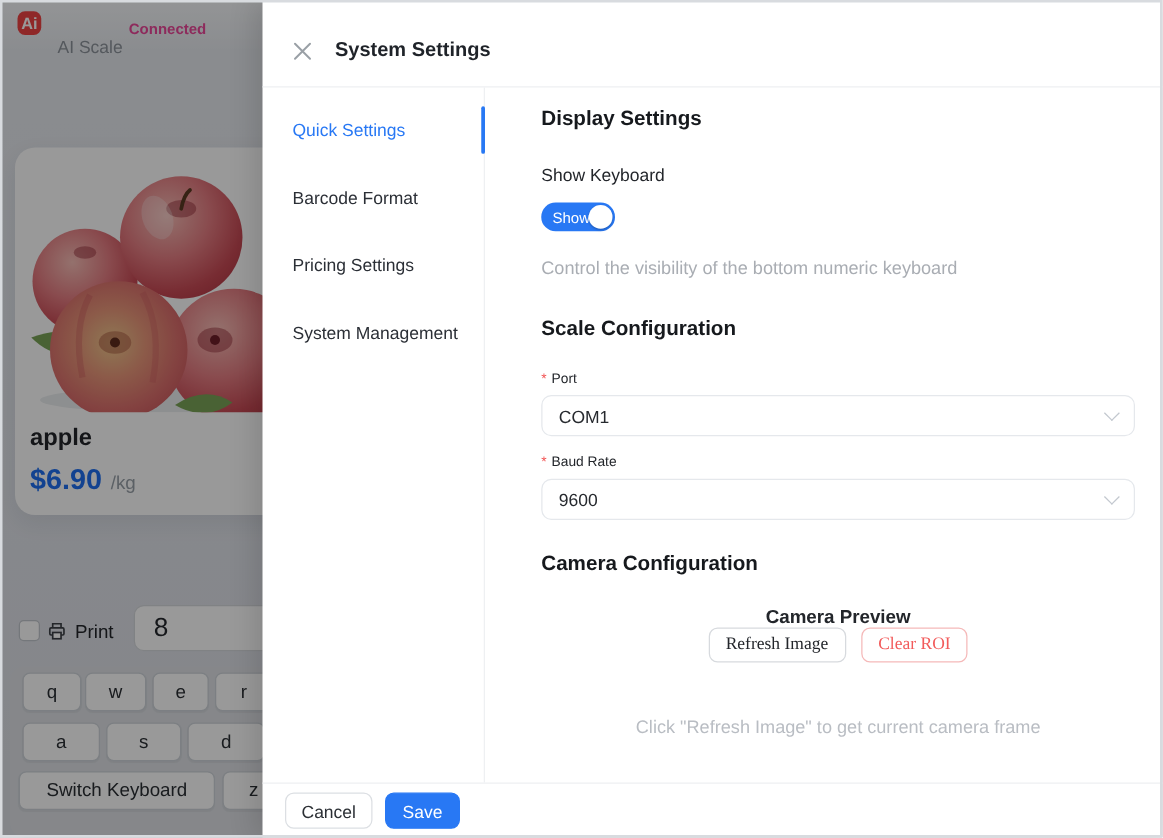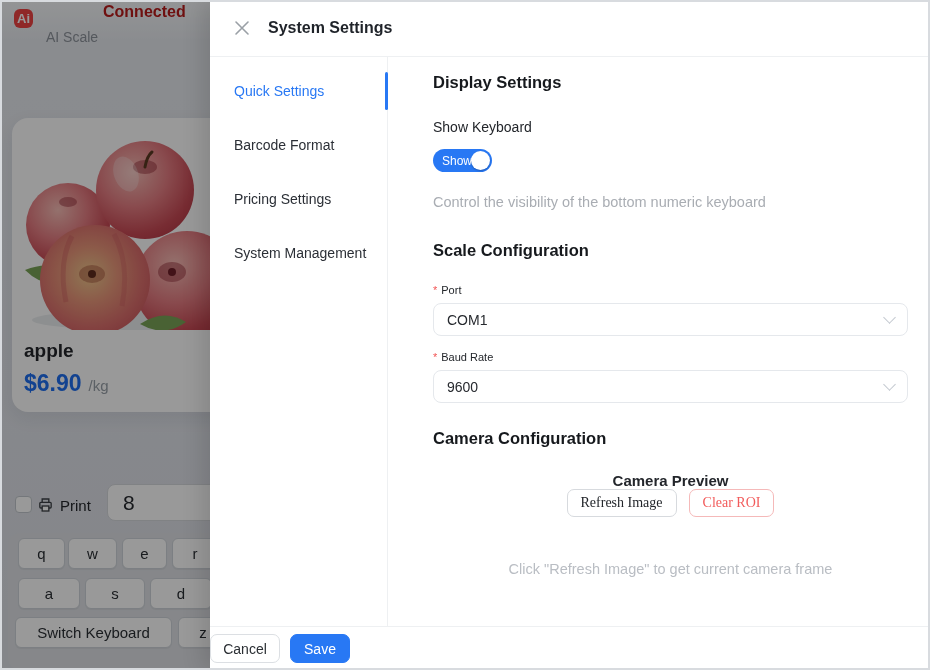--- a/index.html
+++ b/index.html
@@ -10,21 +10,21 @@
     font-family: "Liberation Sans", sans-serif;
     background: linear-gradient(180deg, #f6f8fa 0%, #e7eaef 40px, #dcdfe6 100%);
   }
   .frame { position:absolute; inset:0; border:2px solid #d8dbdf; z-index:60; pointer-events:none; }
 
   
   .abs { position:absolute; }
   .logo { left:14px; top:9px; width:19px; height:19px; background:#ef4444; border-radius:6px;
           color:#fff; font-size:13px; font-weight:700; display:flex; align-items:center; justify-content:center; }
   .brand { left:46px; top:29px; font-size:14px; color:#8d939b; }
-  .status { left:103px; top:3px; font-size:16px; font-weight:700; color:#b91c1c; }
+  .status { left:103px; top:16px; font-size:12px; font-weight:700; color:#ec4899; }
 
   .card { left:12px; top:118px; width:296px; height:294px; background:#fff; border-radius:16px;
           box-shadow:0 6px 18px rgba(30,40,60,.08); }
   .photo { position:absolute; left:10px; top:6px; width:278px; height:206px; overflow:hidden; background:#fff; border-radius:10px; }
   .pname { position:absolute; left:12px; top:222px; font-size:19px; font-weight:700; color:#23262b; }
   .price-row { position:absolute; left:12px; top:252px; display:flex; align-items:baseline; gap:7px; }
   .price { font-size:23px; font-weight:700; color:#1f6ff0; }
   .unit { font-size:15px; color:#98a0a8; }
 
   .print-check { left:15px; top:496px; width:17px; height:17px; border:1.5px solid #c2c7cd; border-radius:4px; background:#fff; cursor:pointer; }
@@ -47,21 +47,21 @@
   .kd { left:142px; top:45px; width:62px; }
   .kswitch { left:7px; top:84px; width:157px; }
   .kz { left:170px; top:84px; width:50px; }
 
   .overlay { position:absolute; inset:0; background:rgba(0,0,0,.40); z-index:10; }
 
   
   .drawer { position:absolute; left:210px; top:0; bottom:0; right:0; background:#fff; z-index:20;
             box-shadow:-8px 0 20px rgba(0,0,0,.12); display:flex; flex-direction:column; }
   .d-header { height:57px; flex:none; display:flex; align-items:center; gap:18px; padding:0 24px;
-              border-bottom:1px solid #eef0f2; }
+              border-bottom:1px solid #eef0f2;margin-top:13px; }
   .close-btn { width:16px; height:16px; cursor:pointer; display:flex; }
   .d-title { font-size:16px; font-weight:700; color:#1f2329; }
 
   .d-main { flex:1; display:flex; min-height:0; }
   .d-nav { width:178px; flex:none; border-right:1px solid #eef0f2; padding-top:14px; }
   .nav-item { position:relative; height:40px; display:flex; align-items:center; padding-left:24px;
               margin-bottom:14px; font-size:14px; color:#2b2f36; cursor:pointer; }
   .nav-item.active { color:#2878f4; }
   .nav-item.active::after { content:""; position:absolute; right:-1px; top:1px; bottom:1px; width:3px;
               background:#2878f4; border-radius:2px; }
@@ -92,21 +92,21 @@
   .preview-row { display:flex; align-items:center; justify-content:space-between;flex-direction:column; }
   .preview-label { font-size:15px; font-weight:700; color:#23262b; }
   .btn-group { display:flex; gap:12px; }
   .btn { height:28px; padding:0 13px; border-radius:7px; font-size:14px; background:#fff;
          display:flex; align-items:center; cursor:pointer;font-family:Liberation Serif, serif; }
   .btn.default { border:1px solid #d7dade; color:#23262b; }
   .btn.danger { border:1px solid #f5b9b9; color:#f25b5b; }
   .camera-hint { text-align:center; font-size:14.5px; color:#b9bdc3; margin-top:44px; }
 
   .d-footer { flex:none; height:44px; border-top:1px solid #eef0f2; display:flex; align-items:center;
-              gap:10px; }
+              gap:10px; padding-left:18px; }
   .fbtn { height:29px; border-radius:7px; font-size:14px; display:flex; align-items:center;
           justify-content:center; cursor:pointer; }
   .cancel { width:70px; border:1px solid #dcdfe3; background:#fff; color:#2b2f34; }
   .save { width:60px; background:#2878f4; border:1px solid #2878f4; color:#fff; }
 </style>
 </head>
 <body>
 
 <div>
   <div class="abs logo">Ai</div>

